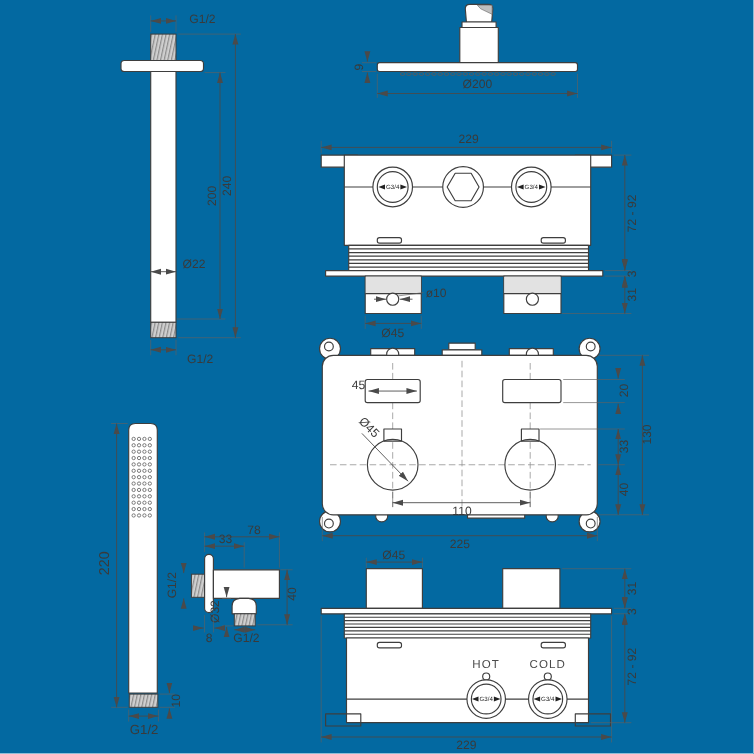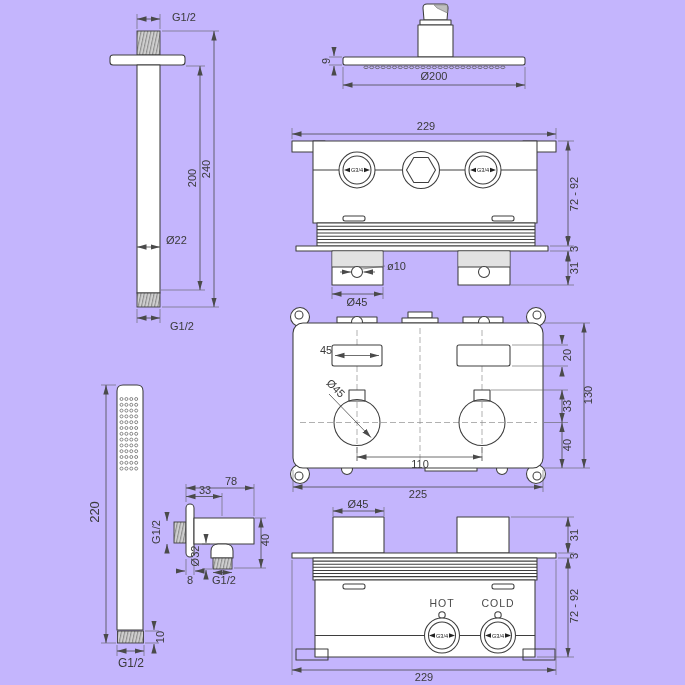--- a/index.html
+++ b/index.html
@@ -1,16 +1,16 @@
 <!DOCTYPE html>
 <html><head>
 <meta charset="utf-8">
 <style>
   html,body{margin:0;padding:0;background:#fff;}
-  #stage{position:relative;width:685px;height:685px;background:#c4b5fd;overflow:hidden;}
+  #stage{position:relative;width:685px;height:685px;background:#0369a1;overflow:hidden;}
   .s  {fill:#fff;stroke:#3e3e3e;stroke-width:1.05;stroke-linejoin:round;}
   .sn {fill:none;stroke:#3e3e3e;stroke-width:1.05;stroke-linejoin:round;}
   .th {fill:url(#hp);stroke:#3e3e3e;stroke-width:0.9;}
   .dm {fill:none;stroke:#4a4a4a;stroke-width:0.8;}
   .ex {fill:none;stroke:#606060;stroke-width:0.6;}
   .cl {fill:none;stroke:#8f8f8f;stroke-width:0.7;stroke-dasharray:6 3;}
   .tx {font-family:"Liberation Sans",sans-serif;font-size:11px;fill:#3a3a3a;}
   .tb {font-size:13px;}
   .tm {font-size:12px;}
   .tt {font-family:"Liberation Sans",sans-serif;font-size:5.6px;fill:#222;}

